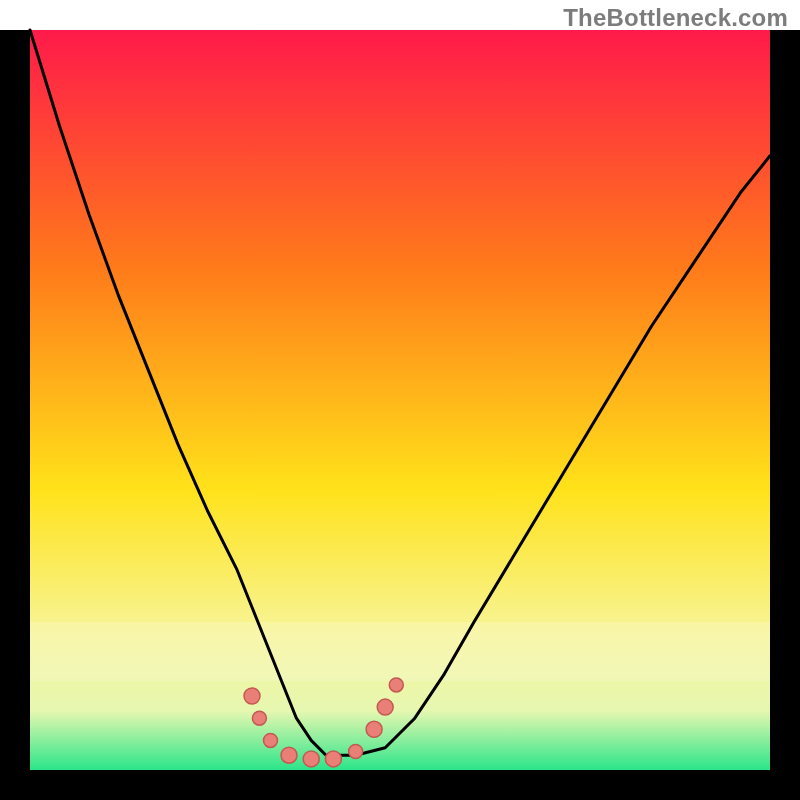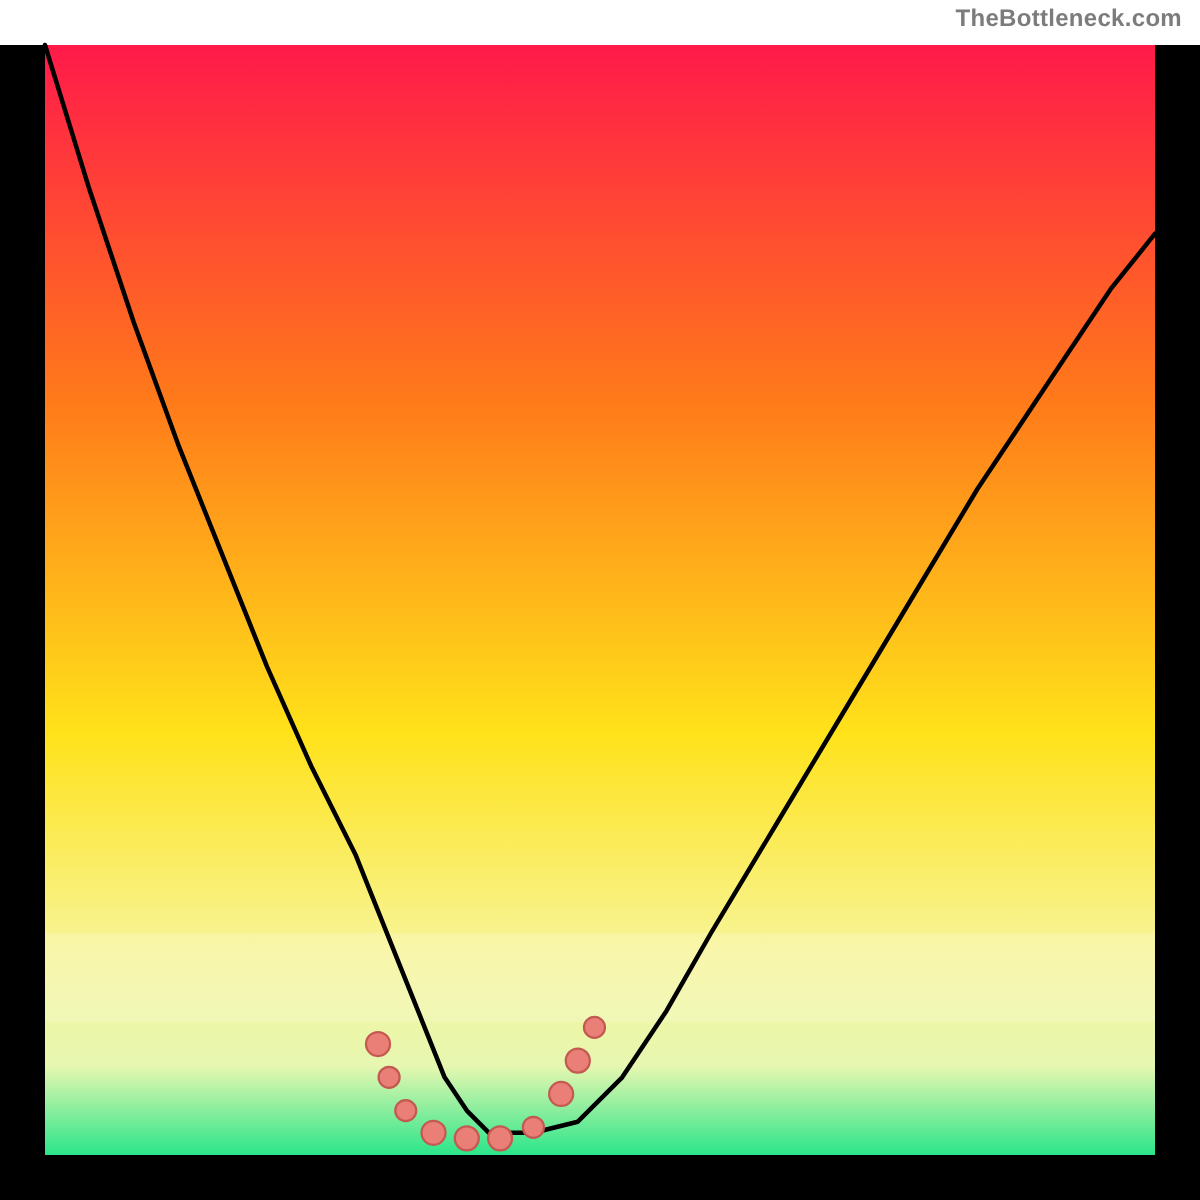--- a/index.html
+++ b/index.html
@@ -14,21 +14,21 @@
   #chart-root {
     position: absolute;
     left: 0; top: 0;
     width: 800px; height: 800px;
   }
   .watermark {
     position: absolute;
     top: 4px;
     right: 12px;
     font-family: Arial, Helvetica, sans-serif;
-    font-size: 16px;
+    font-size: 24px;
     font-weight: bold;
     color: #7c7c7c;
     letter-spacing: 0.2px;
     pointer-events: none;
   }
 </style>
 </head>
 <body>
 
 <div id="chart-root"><svg width="800" height="800" viewBox="0 0 800 800">

